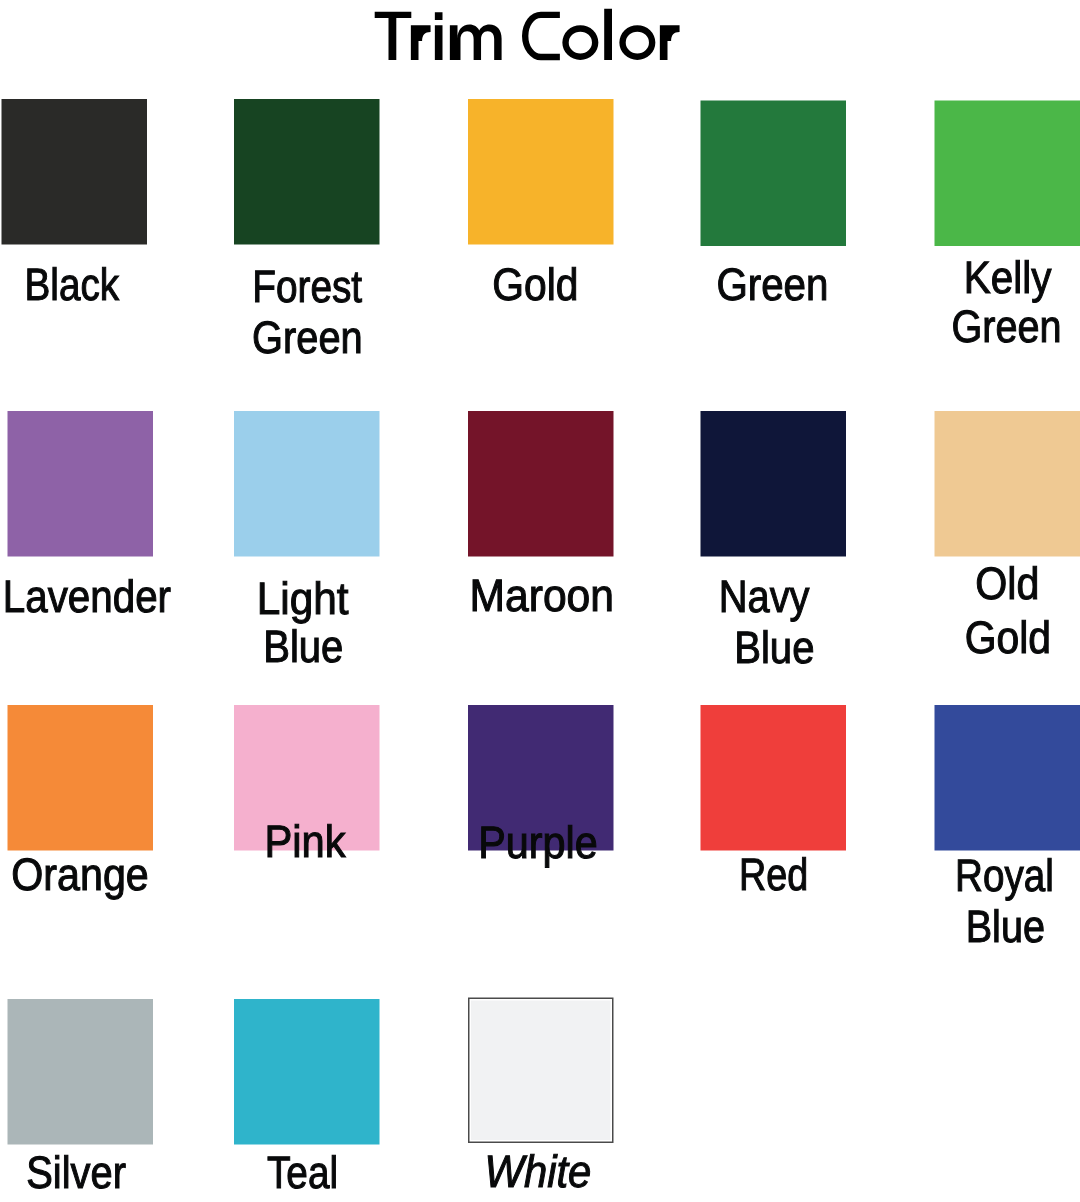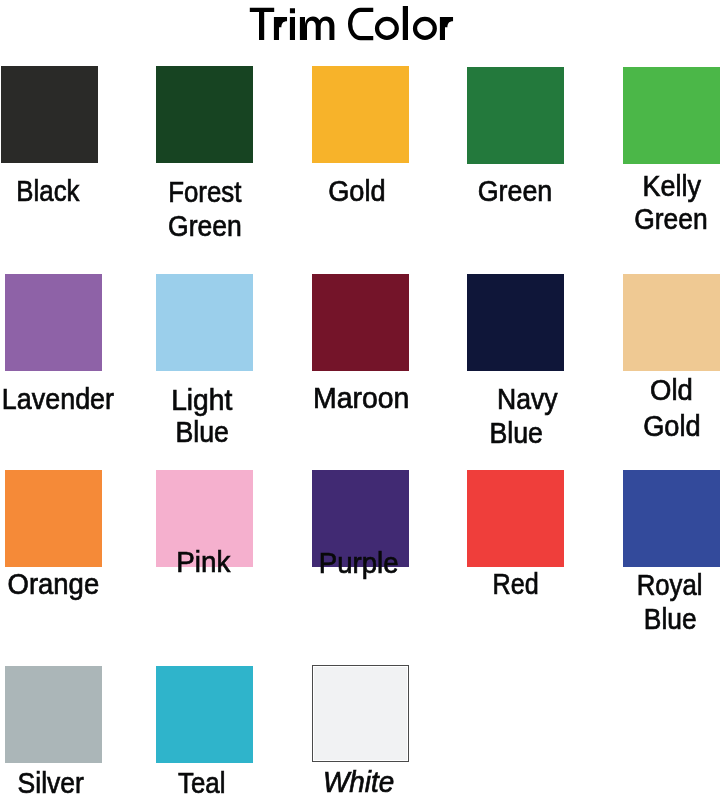--- a/index.html
+++ b/index.html
@@ -86,21 +86,21 @@
       <div class="label-line" style="left: 521.85px; top: 170.9px;"><span class="sx" style="transform: scaleX(0.8927);">Kelly</span></div>
       <div class="label-line" style="left: 521.2px; top: 204.1px;"><span class="sx" style="transform: scaleX(0.8746);">Green</span></div>
       <div class="swatch" style="left: 5px; top: 274px; background: rgb(142, 98, 167);"></div>
       <div class="label-line" style="left: -92.5px; top: 383.7px;"><span class="sx" style="transform: scaleX(0.891);">Lavender</span></div>
       <div class="swatch" style="left: 156px; top: 274px; background: rgb(155, 207, 235);"></div>
       <div class="label-line" style="left: 51.4px; top: 384.5px;"><span class="sx" style="transform: scaleX(0.9347);">Light</span></div>
       <div class="label-line" style="left: 51.8px; top: 417.4px;"><span class="sx" style="transform: scaleX(0.8843);">Blue</span></div>
       <div class="swatch" style="left: 312px; top: 274px; background: rgb(116, 20, 41);"></div>
       <div class="label-line" style="left: 211.5px; top: 383.1px;"><span class="sx" style="transform: scaleX(0.9409);">Maroon</span></div>
       <div class="swatch" style="left: 467px; top: 274px; background: rgb(15, 22, 57);"></div>
-      <div class="label-line" style="left: 377px; top: 383.9px;"><span class="sx" style="transform: scaleX(0.8802);">Navy</span></div>
+      <div class="label-line" style="left: 359px; top: 383.9px;"><span class="sx" style="transform: scaleX(0.8802);">Navy</span></div>
       <div class="label-line" style="left: 366.1px; top: 418.1px;"><span class="sx" style="transform: scaleX(0.8854);">Blue</span></div>
       <div class="swatch" style="left: 623px; top: 274px; background: rgb(239, 201, 147);"></div>
       <div class="label-line" style="left: 521.45px; top: 375.2px;"><span class="sx" style="transform: scaleX(0.9099);">Old</span></div>
       <div class="label-line" style="left: 521.9px; top: 410.7px;"><span class="sx" style="transform: scaleX(0.9016);">Gold</span></div>
       <div class="swatch" style="left: 5px; top: 470px; background: rgb(245, 138, 56);"></div>
       <div class="label-line" style="left: -96.5px; top: 569.3px;"><span class="sx" style="transform: scaleX(0.91);">Orange</span></div>
       <div class="swatch" style="left: 156px; top: 470px; background: rgb(245, 176, 206);"></div>
       <div class="label-line" style="left: 52.95px; top: 547px;"><span class="sx" style="transform: scaleX(0.9206);">Pink</span></div>
       <div class="swatch" style="left: 312px; top: 470px; background: rgb(65, 42, 115);"></div>
       <div class="label-line" style="left: 208.75px; top: 548px;"><span class="sx" style="transform: scaleX(0.913);">Purple</span></div>

